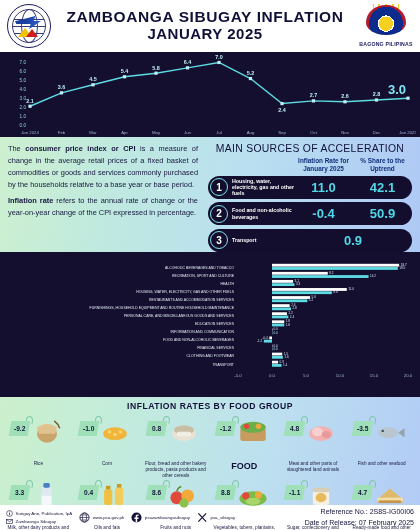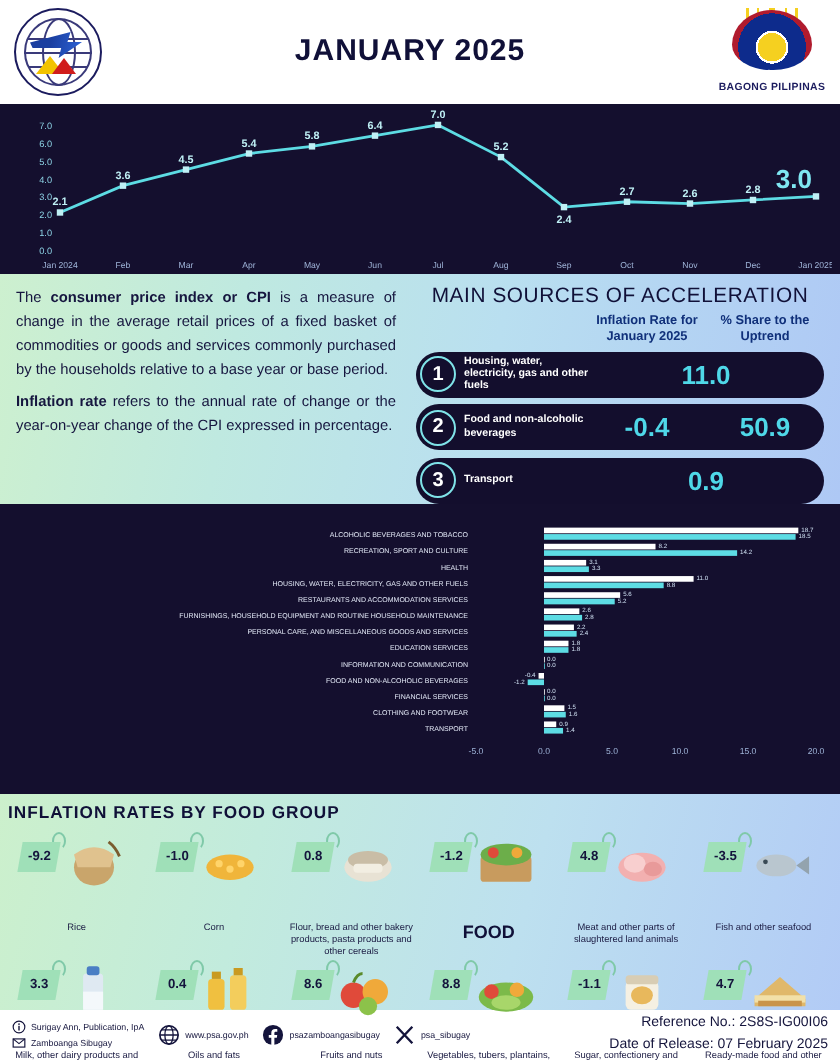--- a/index.html
+++ b/index.html
@@ -146,21 +146,21 @@
   .cm-body { position: relative; margin-top: 3px; height: 118px; }
   .cm-svg { width: 100%; height: 100%; display: block; }
 
   
   .food {
     height: 108px;
     background: linear-gradient(105deg, #ccf0cc 0%, #c2ebdd 30%, #bde0ef 62%, #b2cbf6 100%);
     padding: 4px 4px 0 4px;
   }
   .food-title {
-    text-align: left; font-size: 8.6px; font-weight: bold;
+    text-align: center; font-size: 8.6px; font-weight: bold;
     color: #101038; letter-spacing: .5px; margin-bottom: 2px;
   }
   .food-grid { display: flex; }
   .food-col { flex: 1; display: flex; flex-direction: column; }
   .food-item { width: 100%; height: 48px; position: relative; }
   .fi-art {
     position: absolute; right: 6px; top: 2px; width: 40px; height: 30px;
   }
   .fi-tag {
     position: absolute; left: 6px; top: 8px;
@@ -202,20 +202,21 @@
       <div class="ring2"></div>
     <div class="merid"></div>
       <div class="par"></div>
       <div class="par2"></div>
       <div class="par3"></div>
     <div class="swoosh"></div>
       <div class="tri-y"></div>
       <div class="tri-r"></div>
   </div>
   <div class="title-wrap">
+    <div class="title-main">ZAMBOANGA SIBUGAY INFLATION</div>
     <div class="title-sub">JANUARY 2025</div>
   </div>
   <div class="bp-logo">
     <div class="bp-rays"></div>
     <div class="bp-shield"></div>
     <div class="bp-text">BAGONG PILIPINAS</div>
   </div>
 </div>
 
 <div class="linechart">
@@ -294,20 +295,21 @@
     <div class="src-head">
       <div class="src-head-spacer"></div>
       <div class="src-head-col">Inflation Rate for January 2025</div>
       <div class="src-head-col">% Share to the Uptrend</div>
     </div>
     <div id="src-rows">
         <div class="src-row">
           <div class="src-num">1</div>
           <div class="src-label">Housing, water, electricity, gas and other fuels</div>
           <div class="src-val">11.0</div>
+          <div class="src-val">42.1</div>
         </div>
         <div class="src-row">
           <div class="src-num">2</div>
           <div class="src-label">Food and non-alcoholic beverages</div>
           <div class="src-val">-0.4</div>
           <div class="src-val">50.9</div>
         </div>
         <div class="src-row">
           <div class="src-num">3</div>
           <div class="src-label">Transport</div>

